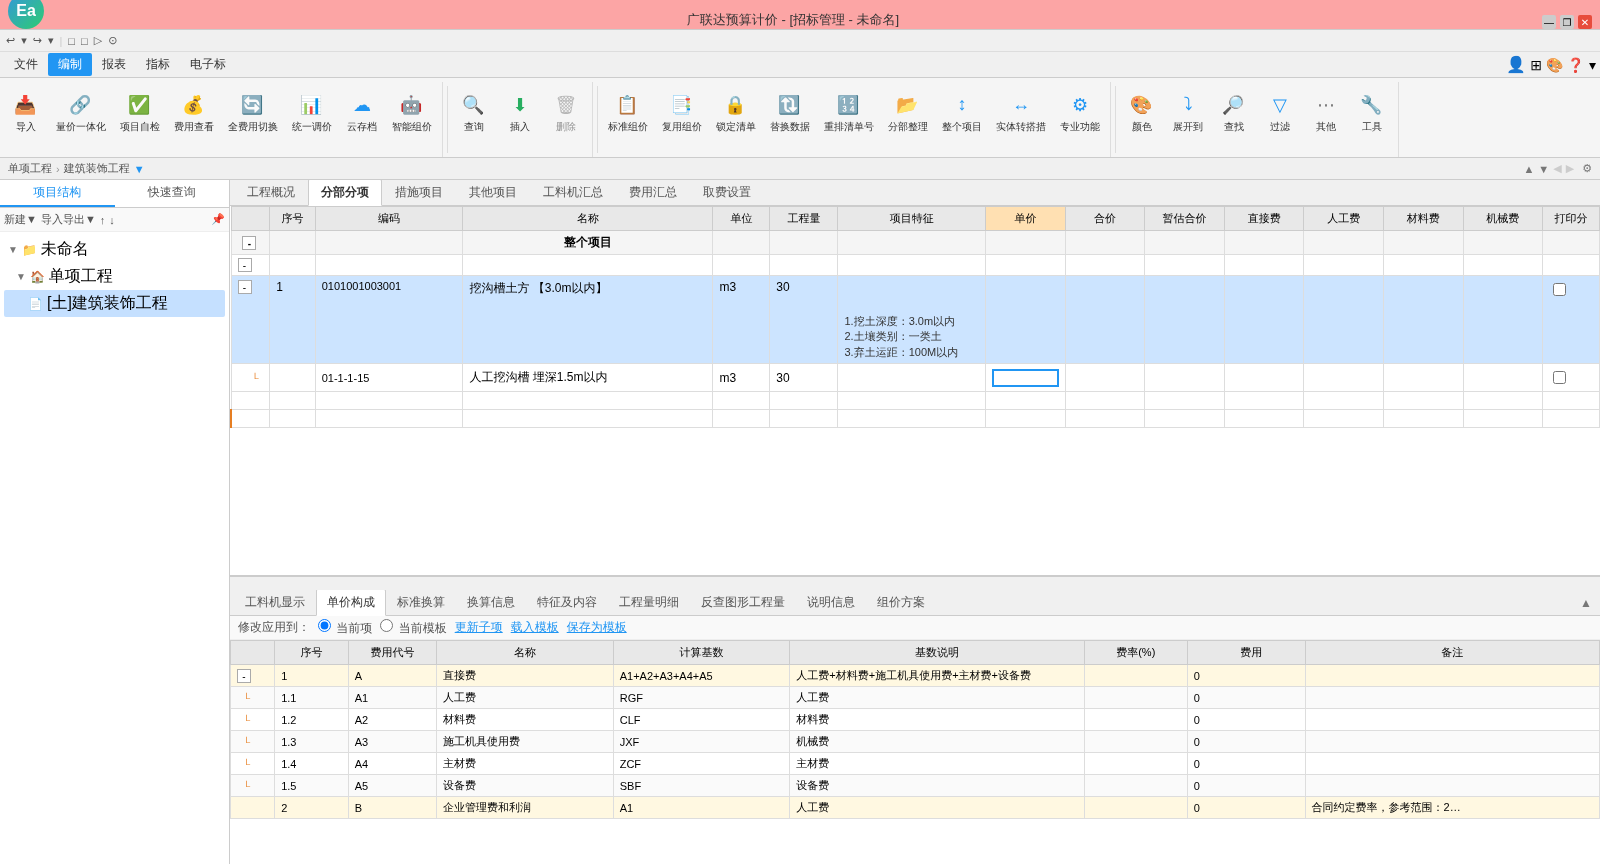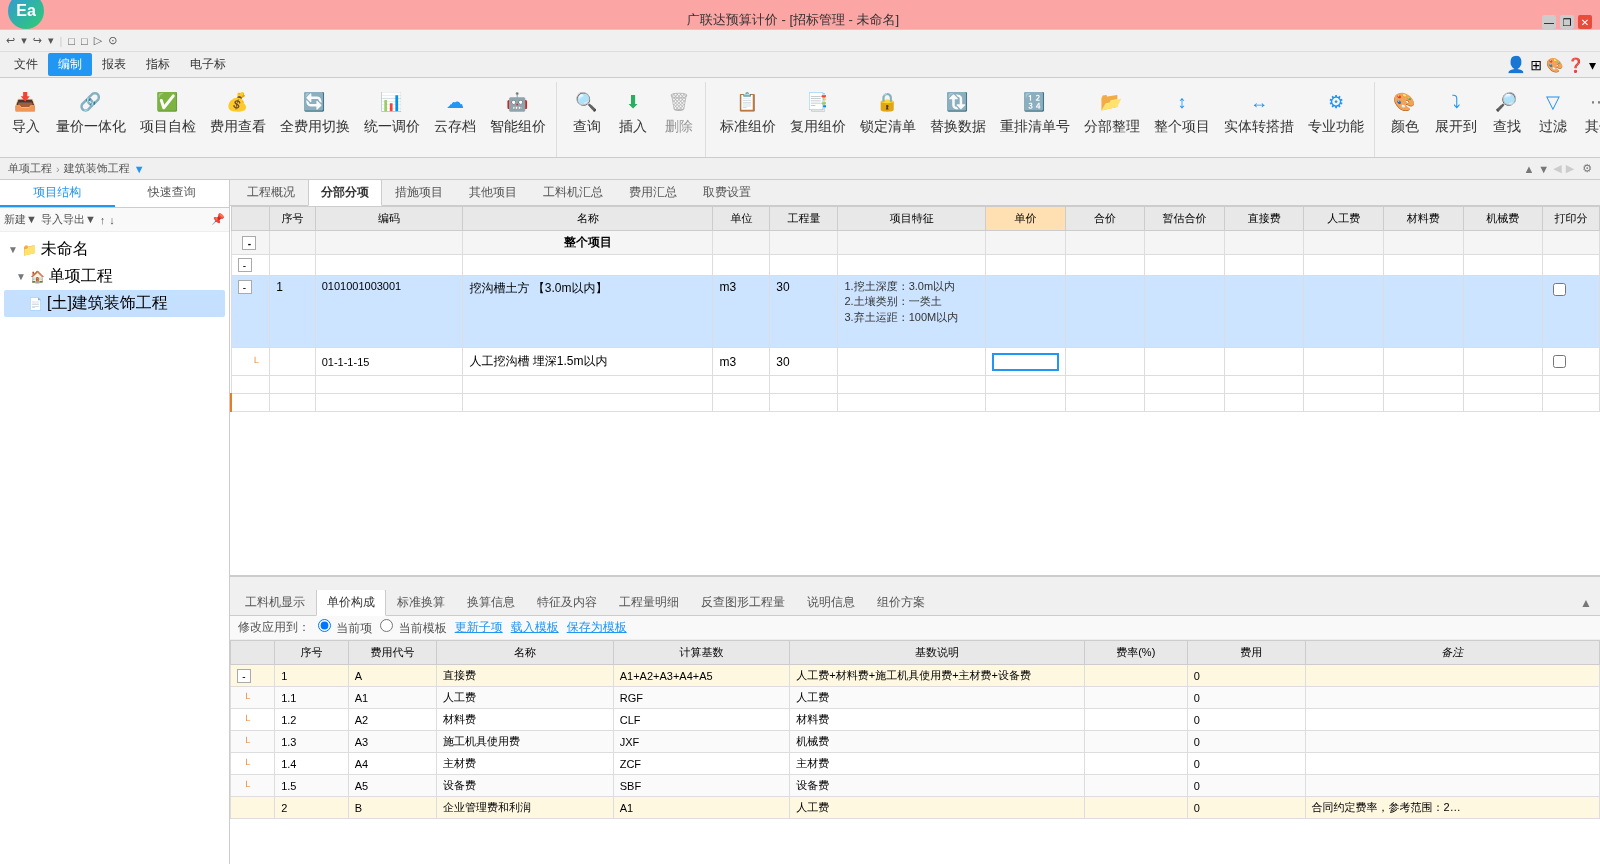--- a/index.html
+++ b/index.html
@@ -91,21 +91,21 @@
       gap: 2px;
     }
     .ribbon-btn .icon {
       width: 28px;
       height: 28px;
       display: flex;
       align-items: center;
       justify-content: center;
       font-size: 18px;
     }
-    .ribbon-btn .label { font-size: 14px; text-align: center; line-height: 1.2; white-space: nowrap; }
+    .ribbon-btn .label { font-size: 10px; text-align: center; line-height: 1.2; white-space: nowrap; }
     
     
     .content-area {
       height: calc(864px - 30px - 22px - 26px - 80px - 22px);
       display: flex;
     }
     
     
     .breadcrumb-bar {
       height: 22px;
@@ -331,20 +331,21 @@
       border: 2px solid #2196F3;
       outline: none;
       width: 100%;
       font-size: 12px;
     }
     
     .feature-text {
       font-size: 11px;
       color: #333;
       line-height: 1.4;
+      margin-top: 35px;
     }
     
     
     .icon-orange { color: #e67e22; }
     .icon-blue { color: #2196F3; }
     .icon-green { color: #27ae60; }
     .icon-gray { color: #777; }
     
     .ribbon-divider { width: 1px; background: #ddd; margin: 4px 2px; }
     
@@ -783,21 +784,21 @@
           <thead>
             <tr>
               <th style="width:30px;"></th>
               <th style="width:50px;">序号</th>
               <th style="width:60px;">费用代号</th>
               <th style="width:120px;">名称</th>
               <th style="width:120px;">计算基数</th>
               <th style="width:200px;">基数说明</th>
               <th style="width:70px;">费率(%)</th>
               <th style="width:80px;padding-left:16px;">费用</th>
-              <th style="width:200px;font-style:italic;">备注</th>
+              <th style="width:200px;">备注</th>
             </tr>
           </thead>
           <tbody>
 
             <tr class="group-row">
               <td>
                 <span class="expand-btn">-</span>
               </td>
               <td>1</td>
               <td>A</td>

